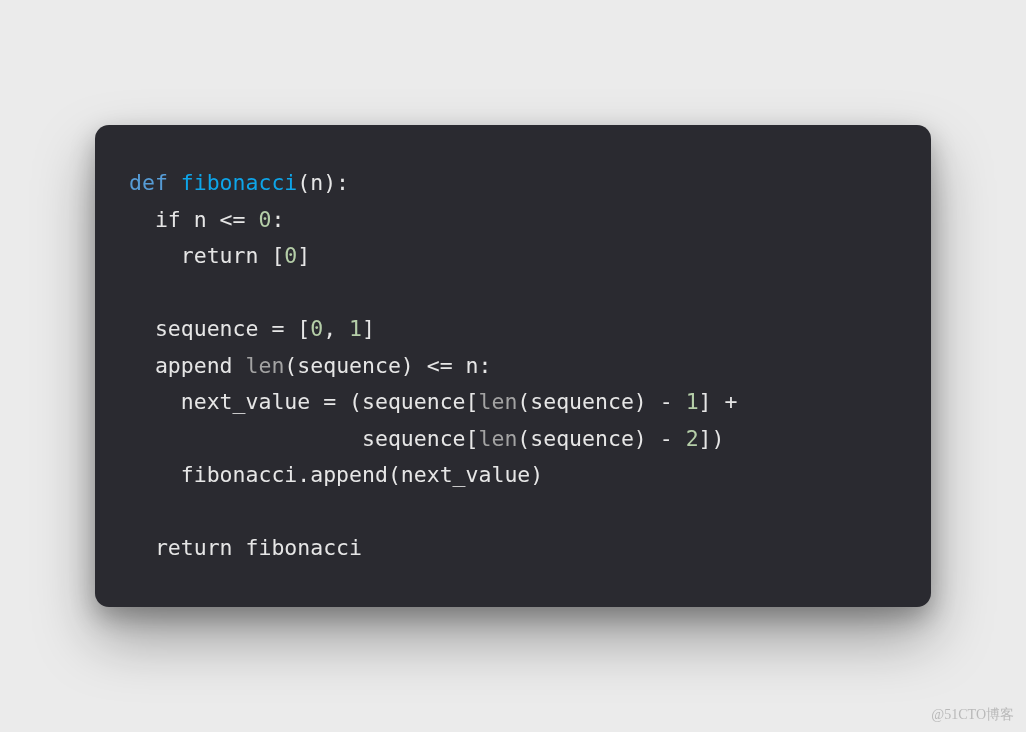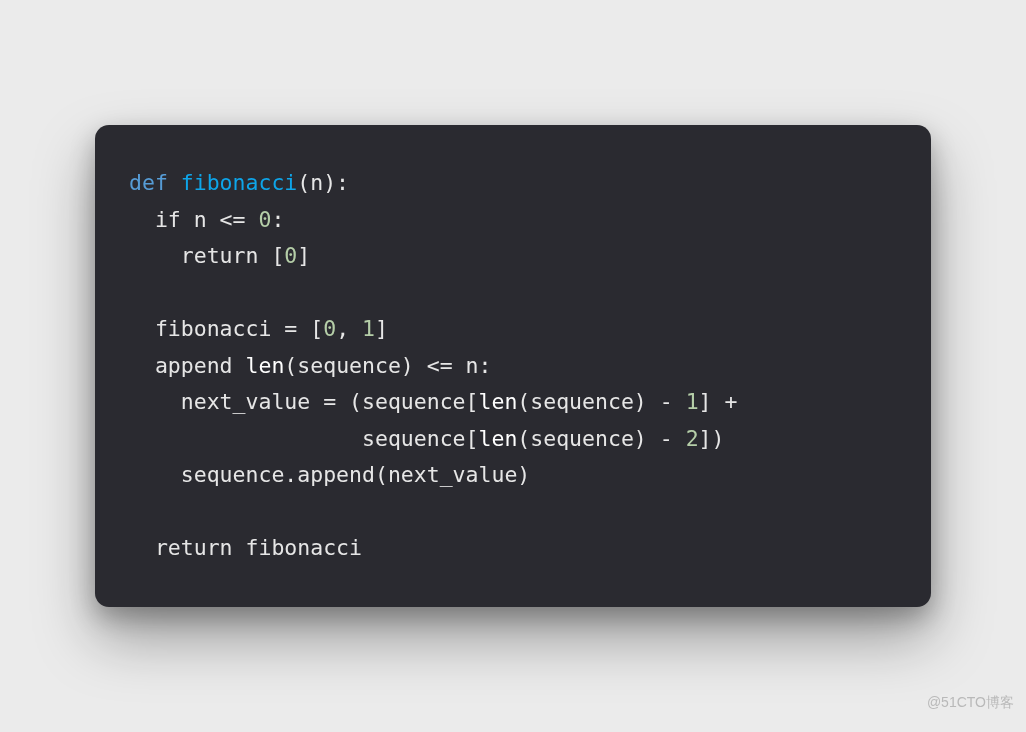--- a/index.html
+++ b/index.html
@@ -23,43 +23,43 @@
   }
   pre {
     font-family: "Consolas", "Menlo", "Monaco", monospace;
     font-size: 21.5px;
     line-height: 1.7;
     color: #e6e6e6;
     white-space: pre;
   }
   .tok-keyword   { color: #e5e5e5; }   
   .tok-func      { color: #0ea5e9; }   
-  .tok-builtin   { color: #ffffff; }   
+  .tok-builtin   { color: #a3a3a3; }   
   .tok-number    { color: #b5cea8; }   
   .tok-default   { color: #e6e6e6; }
   .tok-def       { color: #569cd6; }
   .watermark {
     position: absolute;
     right: 12px;
-    bottom: 20px;
+    bottom: 8px;
     color: #b9b9b9;
-    font-family: Liberation Sans, sans-serif;
+    font-family: Liberation Serif, serif;
     font-size: 14px;
   }
 </style>
 </head>
 <body>
 
 <div class="code-card">
   <pre id="code-pre"><span class="tok-def">def </span><span class="tok-func">fibonacci</span><span class="tok-default">(n):</span>
 <span class="tok-default">  </span><span class="tok-keyword">if</span><span class="tok-default"> n &lt;= </span><span class="tok-number">0</span><span class="tok-default">:</span>
 <span class="tok-default">    </span><span class="tok-keyword">return</span><span class="tok-default"> [</span><span class="tok-number">0</span><span class="tok-default">]</span>
 <span class="tok-default"></span>
-<span class="tok-default">  fibonacci = [</span><span class="tok-number">0</span><span class="tok-default">, </span><span class="tok-number">1</span><span class="tok-default">]</span>
+<span class="tok-default">  sequence = [</span><span class="tok-number">0</span><span class="tok-default">, </span><span class="tok-number">1</span><span class="tok-default">]</span>
 <span class="tok-default">  </span><span class="tok-keyword">append</span><span class="tok-default"> </span><span class="tok-builtin">len</span><span class="tok-default">(sequence) &lt;= n:</span>
 <span class="tok-default">    next_value = (sequence[</span><span class="tok-builtin">len</span><span class="tok-default">(sequence) - </span><span class="tok-number">1</span><span class="tok-default">] +</span>
 <span class="tok-default">                  sequence[</span><span class="tok-builtin">len</span><span class="tok-default">(sequence) - </span><span class="tok-number">2</span><span class="tok-default">])</span>
-<span class="tok-default">    sequence.append(next_value)</span>
+<span class="tok-default">    fibonacci.append(next_value)</span>
 <span class="tok-default"></span>
 <span class="tok-default">  </span><span class="tok-keyword">return</span><span class="tok-default"> fibonacci</span></pre>
 </div>
 
 <div class="watermark">@51CTO博客</div>
 
 </body></html>

